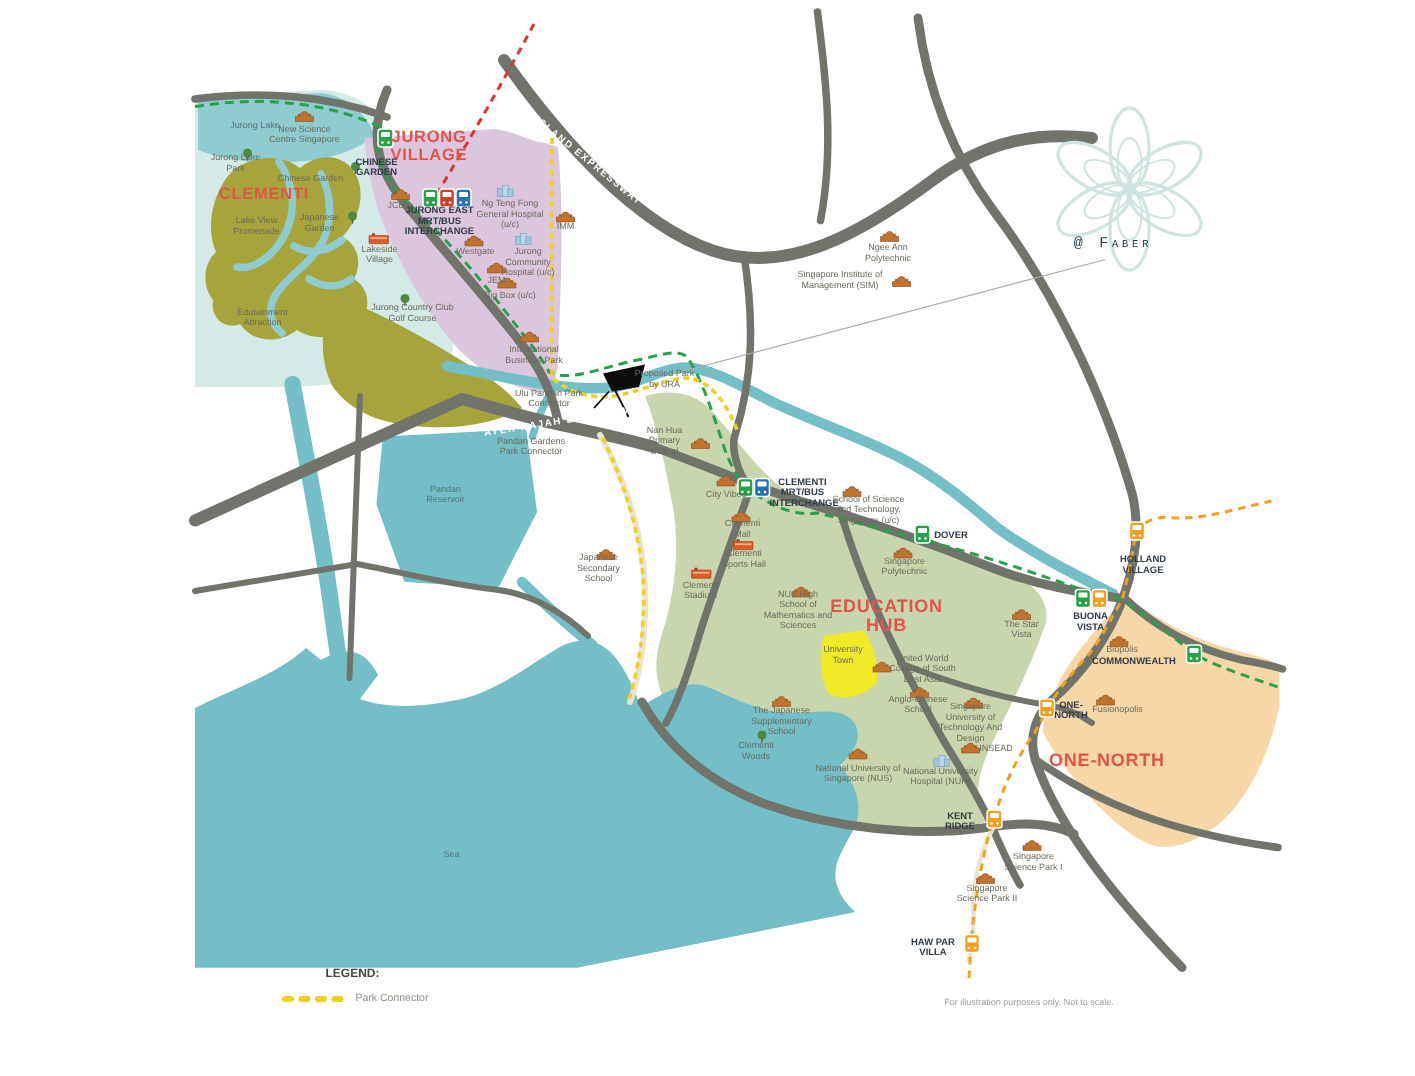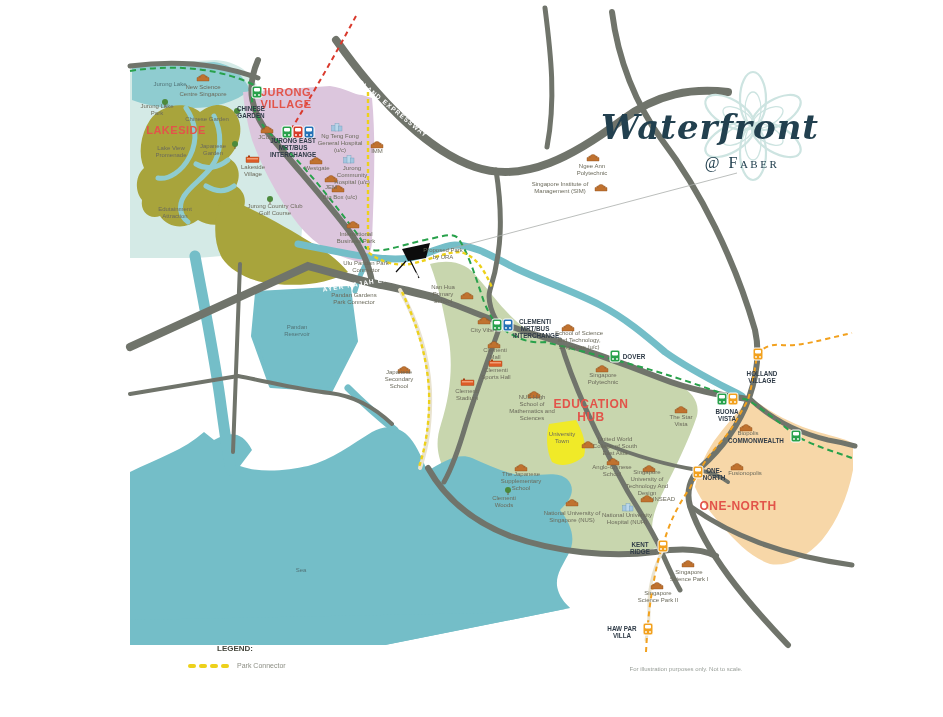--- a/index.html
+++ b/index.html
@@ -13,21 +13,21 @@
   .stn{position:absolute;transform:translate(-50%,-50%);text-align:center;font-size:6.3px;
        line-height:1.15;font-weight:bold;color:#2f3b47;}
   .reg{position:absolute;transform:translate(-50%,-50%);text-align:center;font-size:12px;
        line-height:1.1;font-weight:bold;color:#e2544a;letter-spacing:.5px;}
   .expwy{position:absolute;transform-origin:center;white-space:nowrap;font-size:6.5px;
        font-weight:bold;color:#fff;letter-spacing:1.1px;}
   .logo-title{position:absolute;transform:translate(-50%,-50%);white-space:nowrap;
        font-family:"DejaVu Serif",serif;font-style:italic;font-weight:bold;font-size:34px;
        color:#22404f;letter-spacing:1px;}
   .logo-sub{position:absolute;transform:translate(-50%,-50%);white-space:nowrap;
-       font-family:Liberation Serif, serif;font-variant:small-caps;font-size:16px;
+       font-family:Liberation Mono, monospace;font-variant:small-caps;font-size:10px;
        color:#22404f;letter-spacing:2.5px;}
   .leg-title{position:absolute;font-size:8px;font-weight:bold;color:#45463c;}
   .leg-lbl{position:absolute;font-size:7px;color:#8d8f85;}
   .pill{position:absolute;width:8px;height:4px;border-radius:2px;background:#edd11b;}
   .disc{position:absolute;transform:translate(-50%,-50%);white-space:nowrap;font-size:6px;
        color:#989e98;}
   .nw{white-space:nowrap;}
 </style>
 </head>
 <body>
@@ -227,21 +227,21 @@
       <ellipse rx="8" ry="17" cy="-17"></ellipse>
       <ellipse rx="8" ry="17" cy="-17" transform="rotate(60)"></ellipse>
       <ellipse rx="8" ry="17" cy="-17" transform="rotate(120)"></ellipse>
       <ellipse rx="8" ry="17" cy="-17" transform="rotate(180)"></ellipse>
       <ellipse rx="8" ry="17" cy="-17" transform="rotate(240)"></ellipse>
       <ellipse rx="8" ry="17" cy="-17" transform="rotate(300)"></ellipse>
     </g>
   </g>
 </svg>
 
-<div class="reg nw" style="left:176px;top:130px;font-size:11px;">LAKESIDE</div>
+<div class="reg nw" style="left:176px;top:130px;font-size:11px;">CLEMENTI</div>
 <div class="reg" style="left:286px;top:98px;width:80px;font-size:11px;">JURONG VILLAGE</div>
 <div class="reg" style="left:591px;top:411px;width:90px;">EDUCATION HUB</div>
 <div class="reg nw" style="left:738px;top:507px;">ONE-NORTH</div>
 
 <div class="expwy" style="left:330px;top:98px;transform:rotate(39deg);">PAN ISLAND EXPRESSWAY</div>
 <div class="expwy" style="left:322px;top:277px;transform:rotate(-9deg);">AYER RAJAH EXPRESSWAY</div>
 
 <div class="wlbl" style="left:170px;top:85px;width:50px;">Jurong Lake</div>
 <div class="lbl" style="left:203px;top:91px;width:52px;">New Science Centre Singapore</div>
 <div class="stn" style="left:251px;top:112px;width:48px;">CHINESE GARDEN</div>
@@ -293,21 +293,20 @@
 <div class="lbl" style="left:748px;top:434px;width:38px;">Biopolis</div>
 <div class="stn nw" style="left:756px;top:441px;">COMMONWEALTH</div>
 <div class="stn" style="left:714px;top:474px;width:28px;">ONE-NORTH</div>
 <div class="lbl" style="left:745px;top:474px;width:44px;">Fusionopolis</div>
 <div class="stn" style="left:640px;top:548px;width:28px;">KENT RIDGE</div>
 <div class="lbl" style="left:689px;top:576px;width:42px;">Singapore Science Park I</div>
 <div class="lbl" style="left:658px;top:597px;width:42px;">Singapore Science Park II</div>
 <div class="stn" style="left:622px;top:632px;width:34px;">HAW PAR VILLA</div>
 <div class="wlbl" style="left:301px;top:571px;width:30px;">Sea</div>
 
-<div class="logo-title" style="left:710px;top:127px;">Waterfront</div>
 <div class="logo-sub" style="left:742px;top:163px;">@ Faber</div>
 
 <div class="leg-title" style="left:188px;top:644px;padding-left:29px;">LEGEND:</div>
 <div>
   <span class="pill" style="left:188px;top:664px;"></span>
   <span class="pill" style="left:199px;top:664px;"></span>
   <span class="pill" style="left:210px;top:664px;"></span>
   <span class="pill" style="left:221px;top:664px;"></span>
 </div>
 <div class="leg-lbl" style="left:237px;top:662px;">Park Connector</div>

